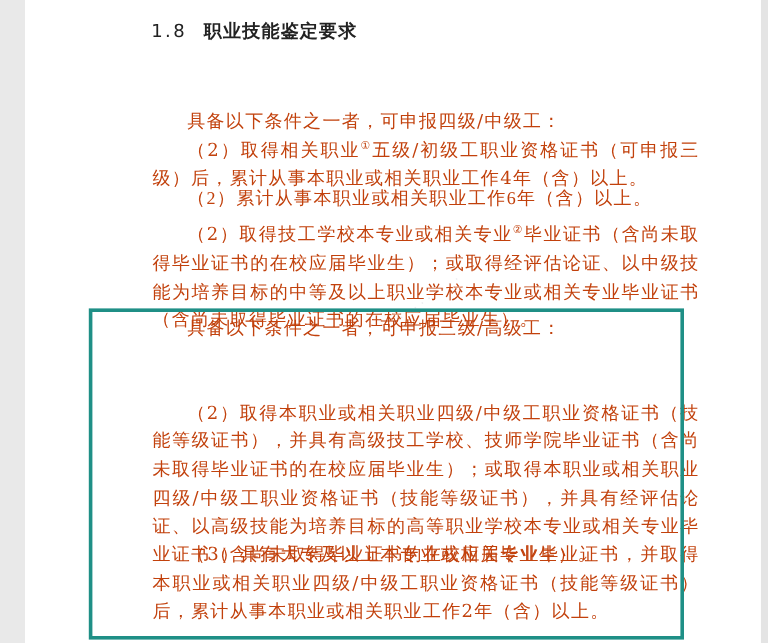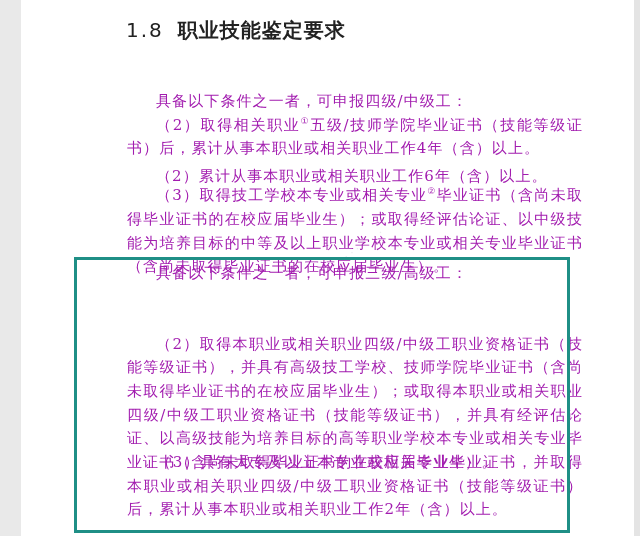--- a/index.html
+++ b/index.html
@@ -30,21 +30,21 @@
     .page {
       position: absolute;
       left: 21px; top: 0;
       width: 613px; height: 536px;
       background: #ffffff;
     }
     .heading {
       position: absolute;
       left: 105px;
       font-family: "DejaVu Sans", "Liberation Sans", sans-serif;
-      font-size: 20px;
+      font-size: 15px;
       font-weight: bold;
       color: #222;
       letter-spacing: 1px;
       white-space: nowrap;
     }
     .heading .num {
       display: inline-block;
       margin-right: 14px;
       font-weight: normal;
       letter-spacing: 2px;
@@ -54,21 +54,21 @@
 
     .para {
       position: absolute;
       left: 106px;
       width: 456px;
       font-size: 15px;
       line-height: 23.6px;
       letter-spacing: 1.1px;
       text-align: justify;
       text-indent: 29px;
-      color: #a21caf;
+      color: #c2410c;
     }
     .para sup {
       font-size: 9px;
       line-height: 0;
     }
     .highlight-box {
       position: absolute;
       left: 74px;
       top: 257px;
       width: 490px;
@@ -96,25 +96,25 @@
 
 <div class="page">
 
   <div class="heading h1">
     <span class="num">1.8</span><span>职业技能鉴定要求</span>
   </div>
 
 
   <div class="para" style="top:90px;">具备以下条件之一者，可申报四级/中级工：</div>
 
-  <div class="para" style="top:113.6px;"><span>（2）取得相关职业</span><sup>①</sup><span>五级/技师学院毕业证书（技能等级证书）后，累计从事本职业或相关职业工作4年（含）以上。</span></div>
+  <div class="para" style="top:113.6px;"><span>（2）取得相关职业</span><sup>①</sup><span>五级/初级工职业资格证书（可申报三级）后，累计从事本职业或相关职业工作4年（含）以上。</span></div>
 
-  <div class="para" style="top:165px;">（2）累计从事本职业或相关职业工作6年（含）以上。</div>
+  <div class="para" style="top:155px;font-family:Liberation Serif, serif;">（2）累计从事本职业或相关职业工作6年（含）以上。</div>
 
-  <div class="para" style="top:184.4px;"><span>（3）取得技工学校本专业或相关专业</span><sup>②</sup><span>毕业证书（含尚未取得毕业证书的在校应届毕业生）；或取得经评估论证、以中级技能为培养目标的中等及以上职业学校本专业或相关专业毕业证书（含尚未取得毕业证书的在校应届毕业生）。</span></div>
+  <div class="para" style="top:184.4px;"><span>（2）取得技工学校本专业或相关专业</span><sup>②</sup><span>毕业证书（含尚未取得毕业证书的在校应届毕业生）；或取得经评估论证、以中级技能为培养目标的中等及以上职业学校本专业或相关专业毕业证书（含尚未取得毕业证书的在校应届毕业生）。</span></div>
 
   <div class="para" style="top:262px;">具备以下条件之一者，可申报三级/高级工：</div>
 
 
   <div class="para" style="top:332.8px;">（2）取得本职业或相关职业四级/中级工职业资格证书（技能等级证书），并具有高级技工学校、技师学院毕业证书（含尚未取得毕业证书的在校应届毕业生）；或取得本职业或相关职业四级/中级工职业资格证书（技能等级证书），并具有经评估论证、以高级技能为培养目标的高等职业学校本专业或相关专业毕业证书（含尚未取得毕业证书的在校应届毕业生）。</div>
 
   <div class="para" style="top:451px;">（3）具有大专及以上本专业或相关专业毕业证书，并取得本职业或相关职业四级/中级工职业资格证书（技能等级证书）后，累计从事本职业或相关职业工作2年（含）以上。</div>
 
   <div class="watermark">· · · · · · · · · ·</div>
 </div>

